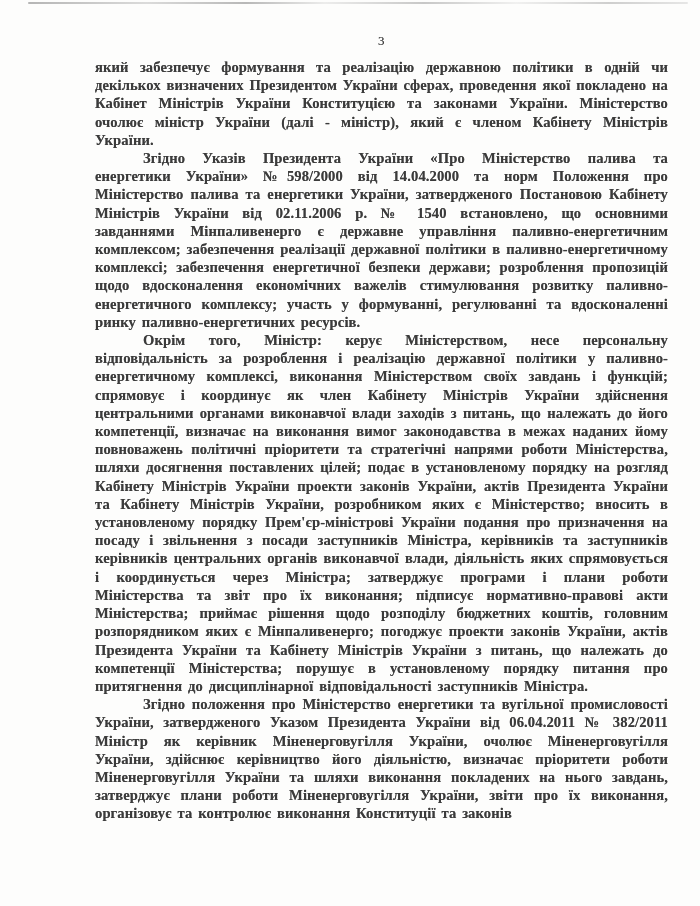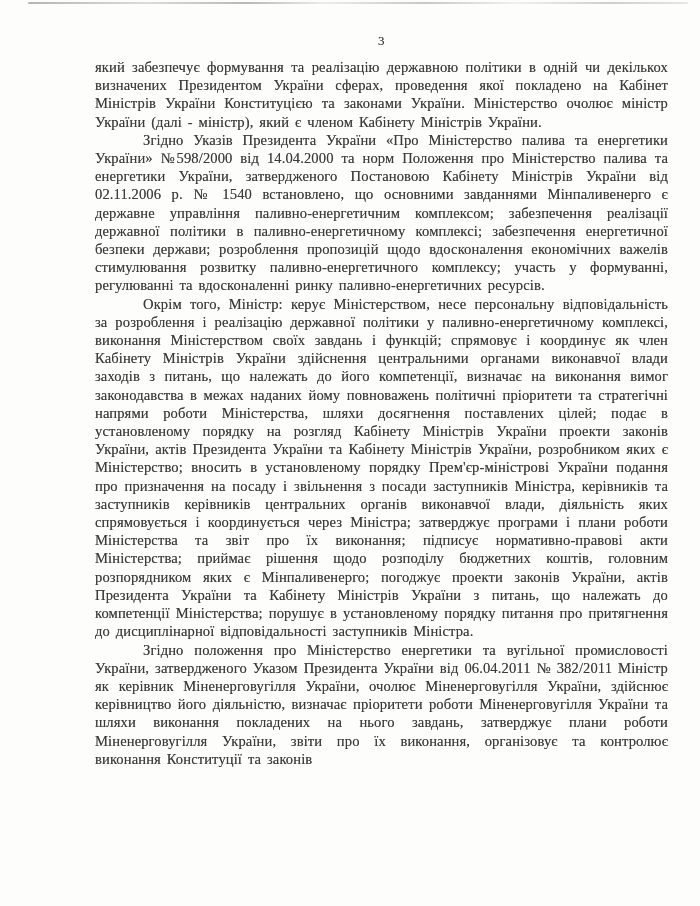--- a/index.html
+++ b/index.html
@@ -52,20 +52,21 @@
     text-align: justify;
     font-size: 14.6px;
     line-height: 18.2px;
   }
   .para {
     margin: 0;
     text-indent: 48px;
     word-spacing: 0.145em;
     letter-spacing: 0.1px;
     text-shadow: 0 0 0.6px rgba(59,59,59,0.6);
+    font-weight: bold;
   }
   .para.continuation {
     text-indent: 0;
   }
 </style>
 </head>
 <body>
 
 <div class="page">
   <div class="scan-artifact-top"></div>

